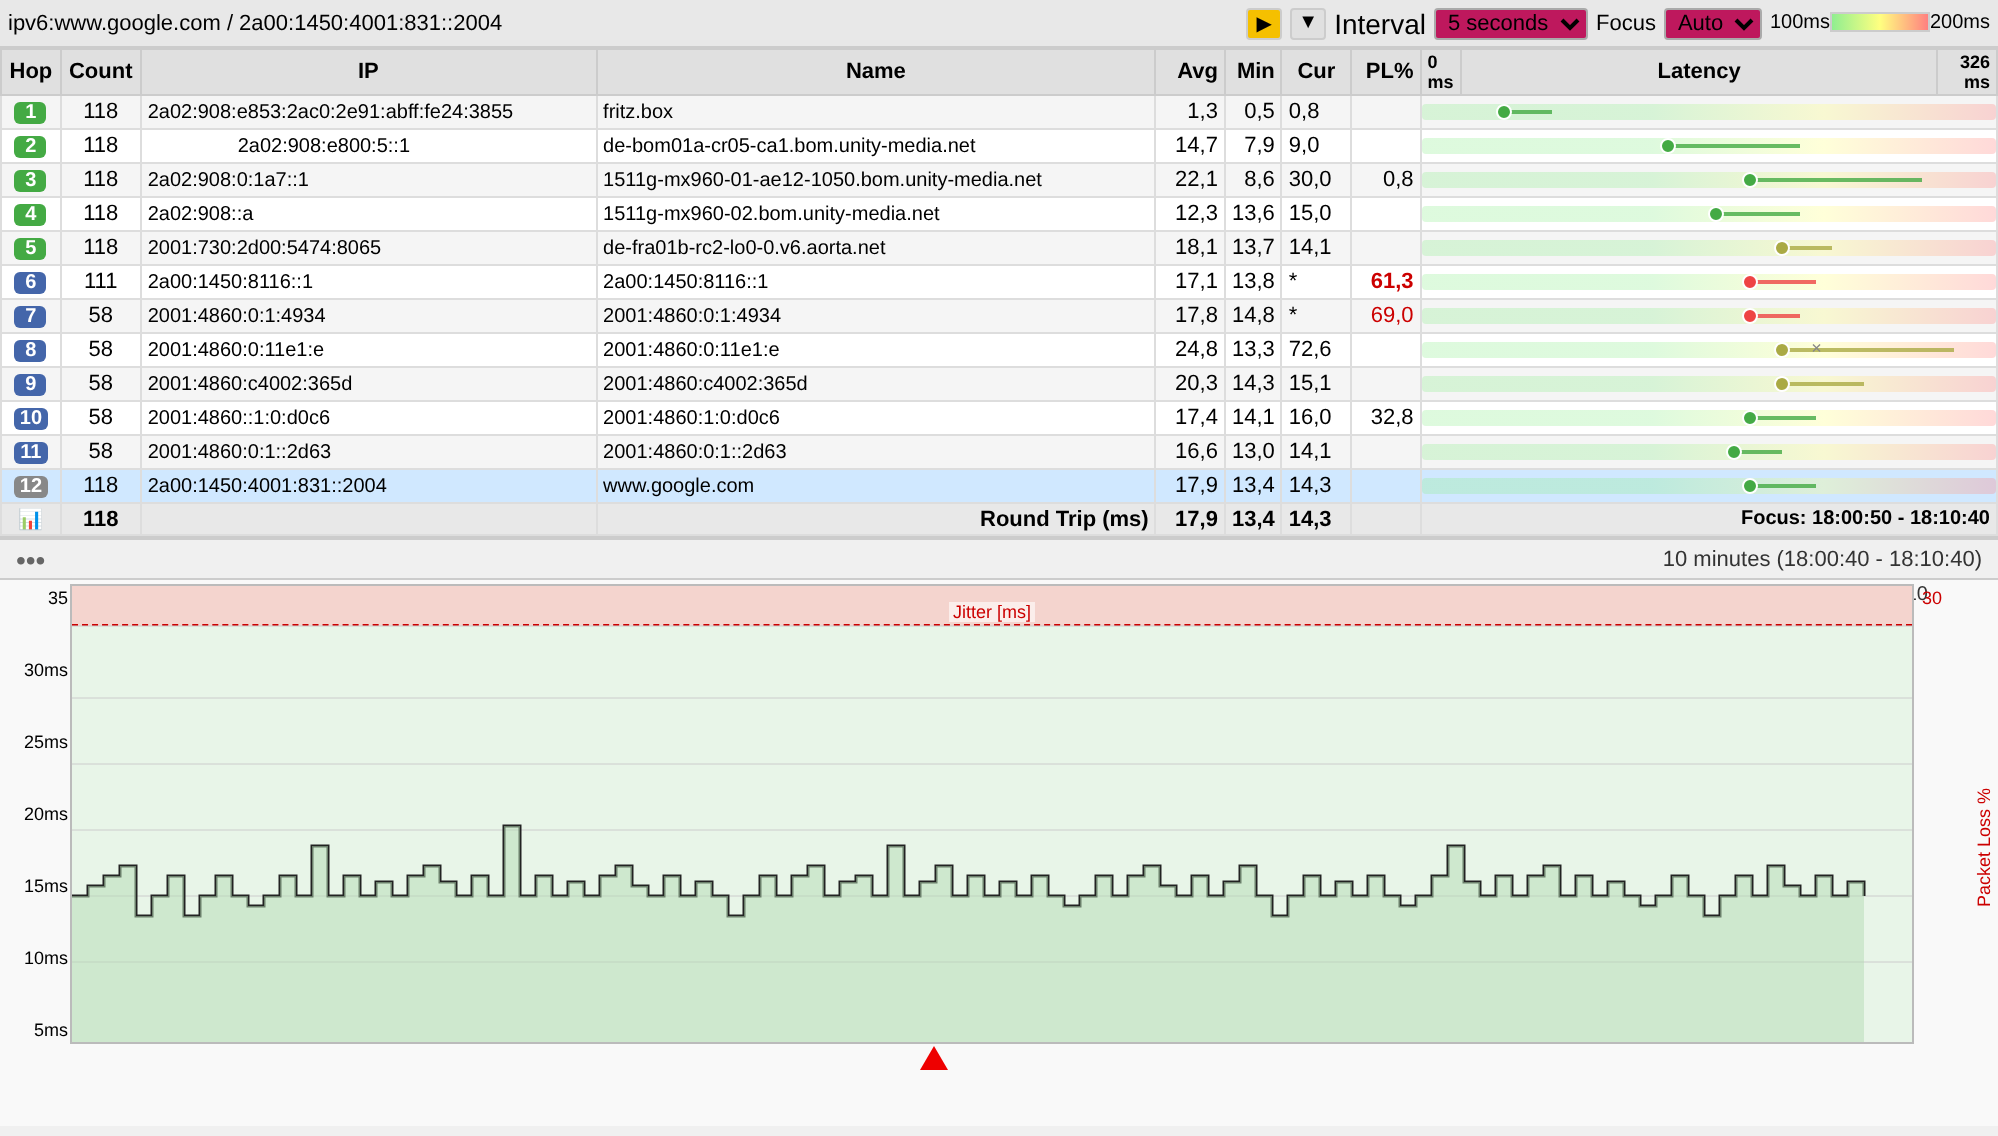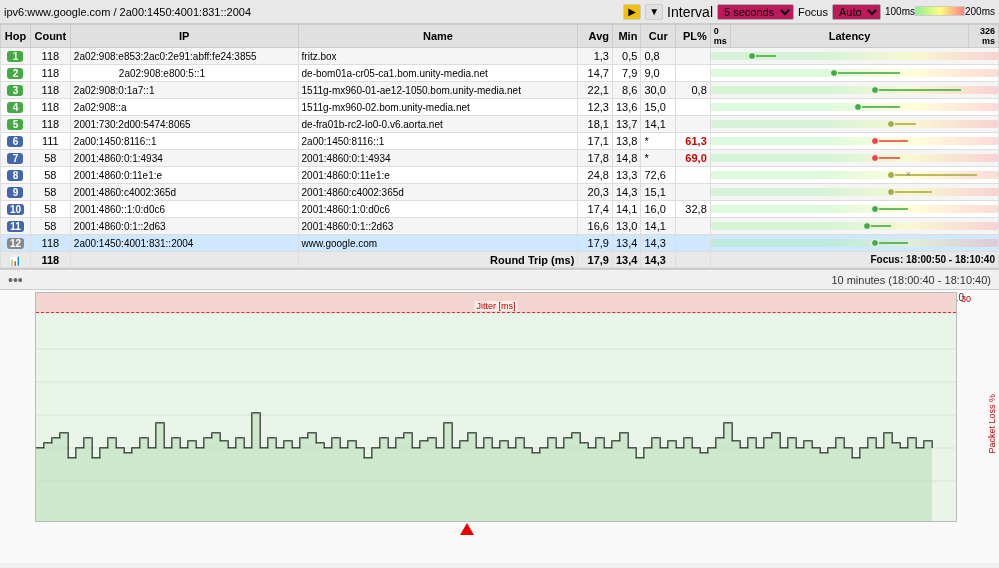--- a/index.html
+++ b/index.html
@@ -251,21 +251,21 @@
         <tr class="row-even">
       <td class="col-hop">
         <span class="hop-badge hop-blue">7</span>
       </td>
       <td class="col-count">58</td>
       <td class="col-ip" style="font-size:10px;">2001:4860:0:1:4934</td>
       <td class="col-name" style="font-size:10px;">2001:4860:0:1:4934</td>
       <td class="col-avg">17,8</td>
       <td class="col-min">14,8</td>
       <td class="col-cur">*</td>
-      <td class="col-pl" style="color:#c00;font-weight:bold;">69,0</td>
+      <td class="col-pl" style="color:#c00;font-weight:normal;">69,0</td>
       <td colspan="3" style="padding:2px 0;vertical-align:middle;">
         <div style="position:relative;width:100%;height:12px;">
 
           <div style="position:absolute;left:0;right:0;top:2px;height:8px;background:linear-gradient(to right,#90ee90 0%,#90ee90 40%,#ffff80 70%,#ff8080 100%);opacity:0.3;border-radius:2px;"></div>
 
           <div style="position:absolute;left:57.14285714285714%;top:5px;width:8.571428571428571%;height:2px;background:#e44;opacity:0.8;"></div>
 
           <div style="position:absolute;left:57.14285714285714%;top:2px;width:8px;height:8px;background:#e44;border-radius:50%;transform:translateX(-50%);border:1px solid #fff;"></div>
 
         </div>
@@ -406,20 +406,29 @@
 </div>
 
 <div id="chart-section">
   <div id="chart-header">
     <span style="font-size:14px;color:#666;cursor:pointer;">••• </span>
     <span style="font-size:11px;color:#333;">10 minutes (18:00:40 - 18:10:40)</span>
   </div>
 
   <div id="chart-body" style="position:relative;height:255px;margin-top:2px;">
 
+    <div style="position:absolute;left:2px;top:0;width:32px;height:230px;display:flex;flex-direction:column;justify-content:space-between;padding:2px 0;text-align:right;">
+      <span class="y-label">35</span>
+      <span class="y-label">30ms</span>
+      <span class="y-label">25ms</span>
+      <span class="y-label">20ms</span>
+      <span class="y-label">15ms</span>
+      <span class="y-label">10ms</span>
+      <span class="y-label">5ms</span>
+    </div>
 
     <div style="position:absolute;left:35px;right:42px;top:0;height:230px;background:#e8f5e8;border:1px solid #bbb;overflow:hidden;">
 
       <div style="position:absolute;top:0;left:0;right:0;height:20px;background:rgba(255,180,180,0.5);"></div>
 
       <div style="position:absolute;top:19px;left:0;right:0;border-top:1px dashed #c00;"></div>
       <div style="position:absolute;top:8px;left:50%;transform:translateX(-50%);font-size:9px;color:#c00;background:rgba(255,255,255,0.6);padding:0 2px;">Jitter [ms]</div>
 
       <svg width="100%" height="100%" style="position:absolute;top:0;left:0;">
         <line x1="0" y1="20" x2="100%" y2="20" stroke="#ccc" stroke-width="0.5"></line>

